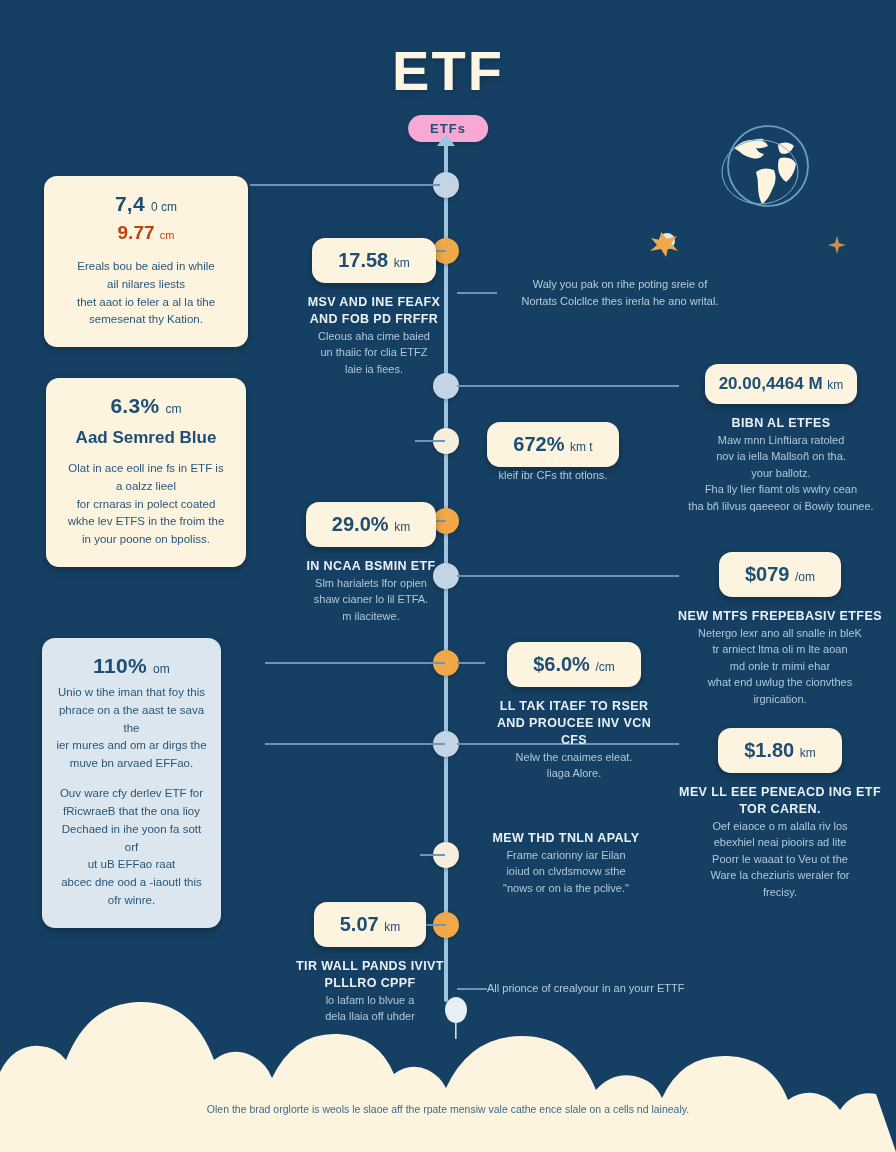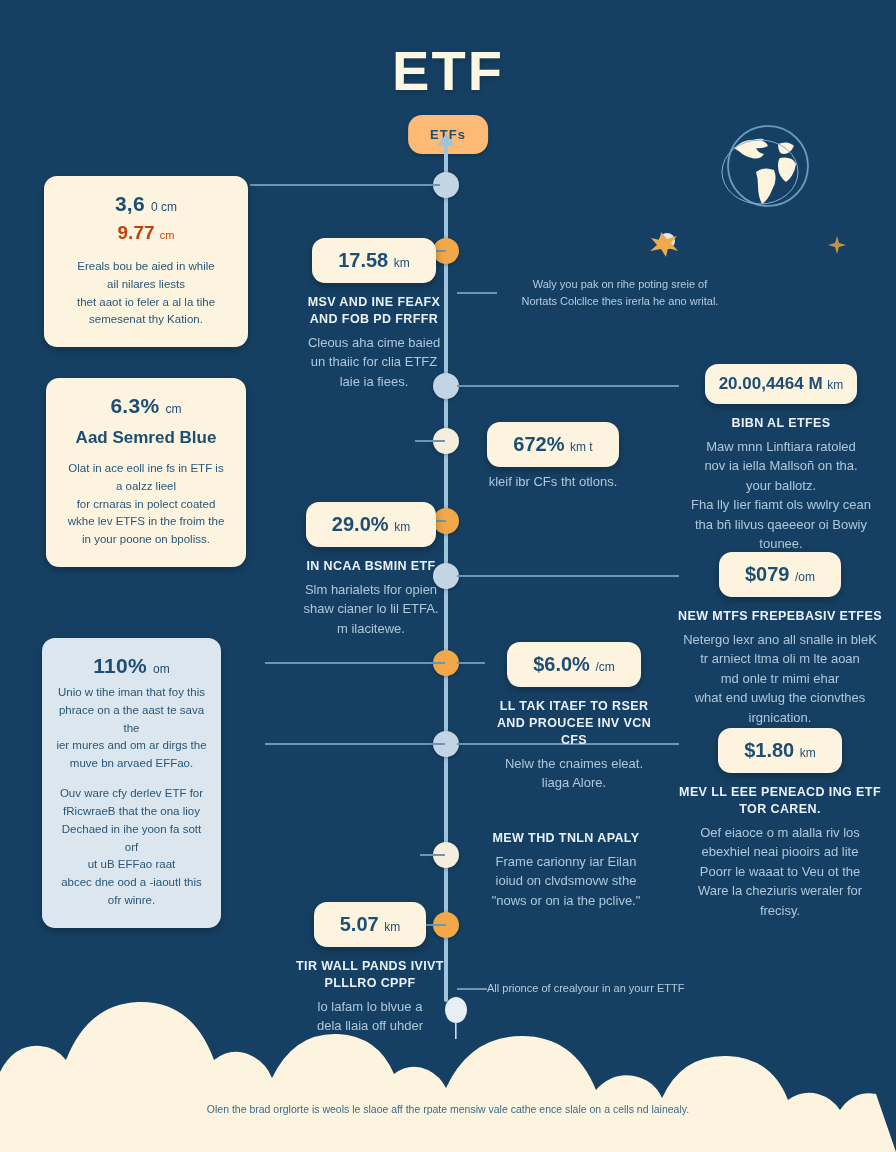--- a/index.html
+++ b/index.html
@@ -28,26 +28,26 @@
     font-weight: bold;
     letter-spacing: 2px;
     color: #fdf6e3;
     text-shadow: 0 2px 6px rgba(0,0,0,0.25);
   }
   .title-badge {
     position: absolute;
     top: 115px;
     left: 50%;
     transform: translateX(-50%);
-    background: #fdba74;
+    background: #f9a8d4;
     color: #1d4e73;
     font-size: 13px;
     font-weight: bold;
     letter-spacing: 1px;
-    padding: 12px 22px;
+    padding: 6px 22px;
     border-radius: 14px;
     box-shadow: 0 2px 5px rgba(0,0,0,0.22);
   }
 
   
   .globe {
     position: absolute;
     top: 116px;
     left: 716px;
     width: 104px;
@@ -180,24 +180,23 @@
   }
   .block .heading {
     font-size: 12.5px;
     font-weight: bold;
     color: #e9f1f7;
     letter-spacing: 0.4px;
     line-height: 1.35;
     margin-top: 11px;
   }
   .block .body {
-    font-size: 13px;
+    font-size: 11px;
     line-height: 1.5;
     color: #aec7da;
-    margin-top: 5px;
   }
   .plain-note {
     position: absolute;
     font-size: 11px;
     line-height: 1.55;
     color: #b4cbdc;
     text-align: center;
   }
 
   
@@ -278,21 +277,21 @@
   <div class="connector" style="left:265px; top:662px; width:180px"></div>
   <div class="connector" style="left:457px; top:662px; width:28px"></div>
   <div class="connector" style="left:265px; top:743px; width:180px"></div>
   <div class="connector" style="left:457px; top:743px; width:222px"></div>
   <div class="connector" style="left:420px; top:854px; width:25px"></div>
   <div class="connector" style="left:410px; top:924px; width:36px"></div>
   <div class="connector" style="left:457px; top:988px; width:30px"></div>
 
   <div class="card cream" style="left:44px; top:176px; width:204px">
     <div class="value">
-      <span>3,6</span>
+      <span>7,4</span>
       <span class="unit">0 cm</span>
     </div>
     <div class="value2">
       <span>9.77</span>
       <span class="unit">cm</span>
     </div>
     <div class="body">
       <p>
         <span>Ereals bou be aied in while</span><br>
         <span>ail nilares liests</span><br>

